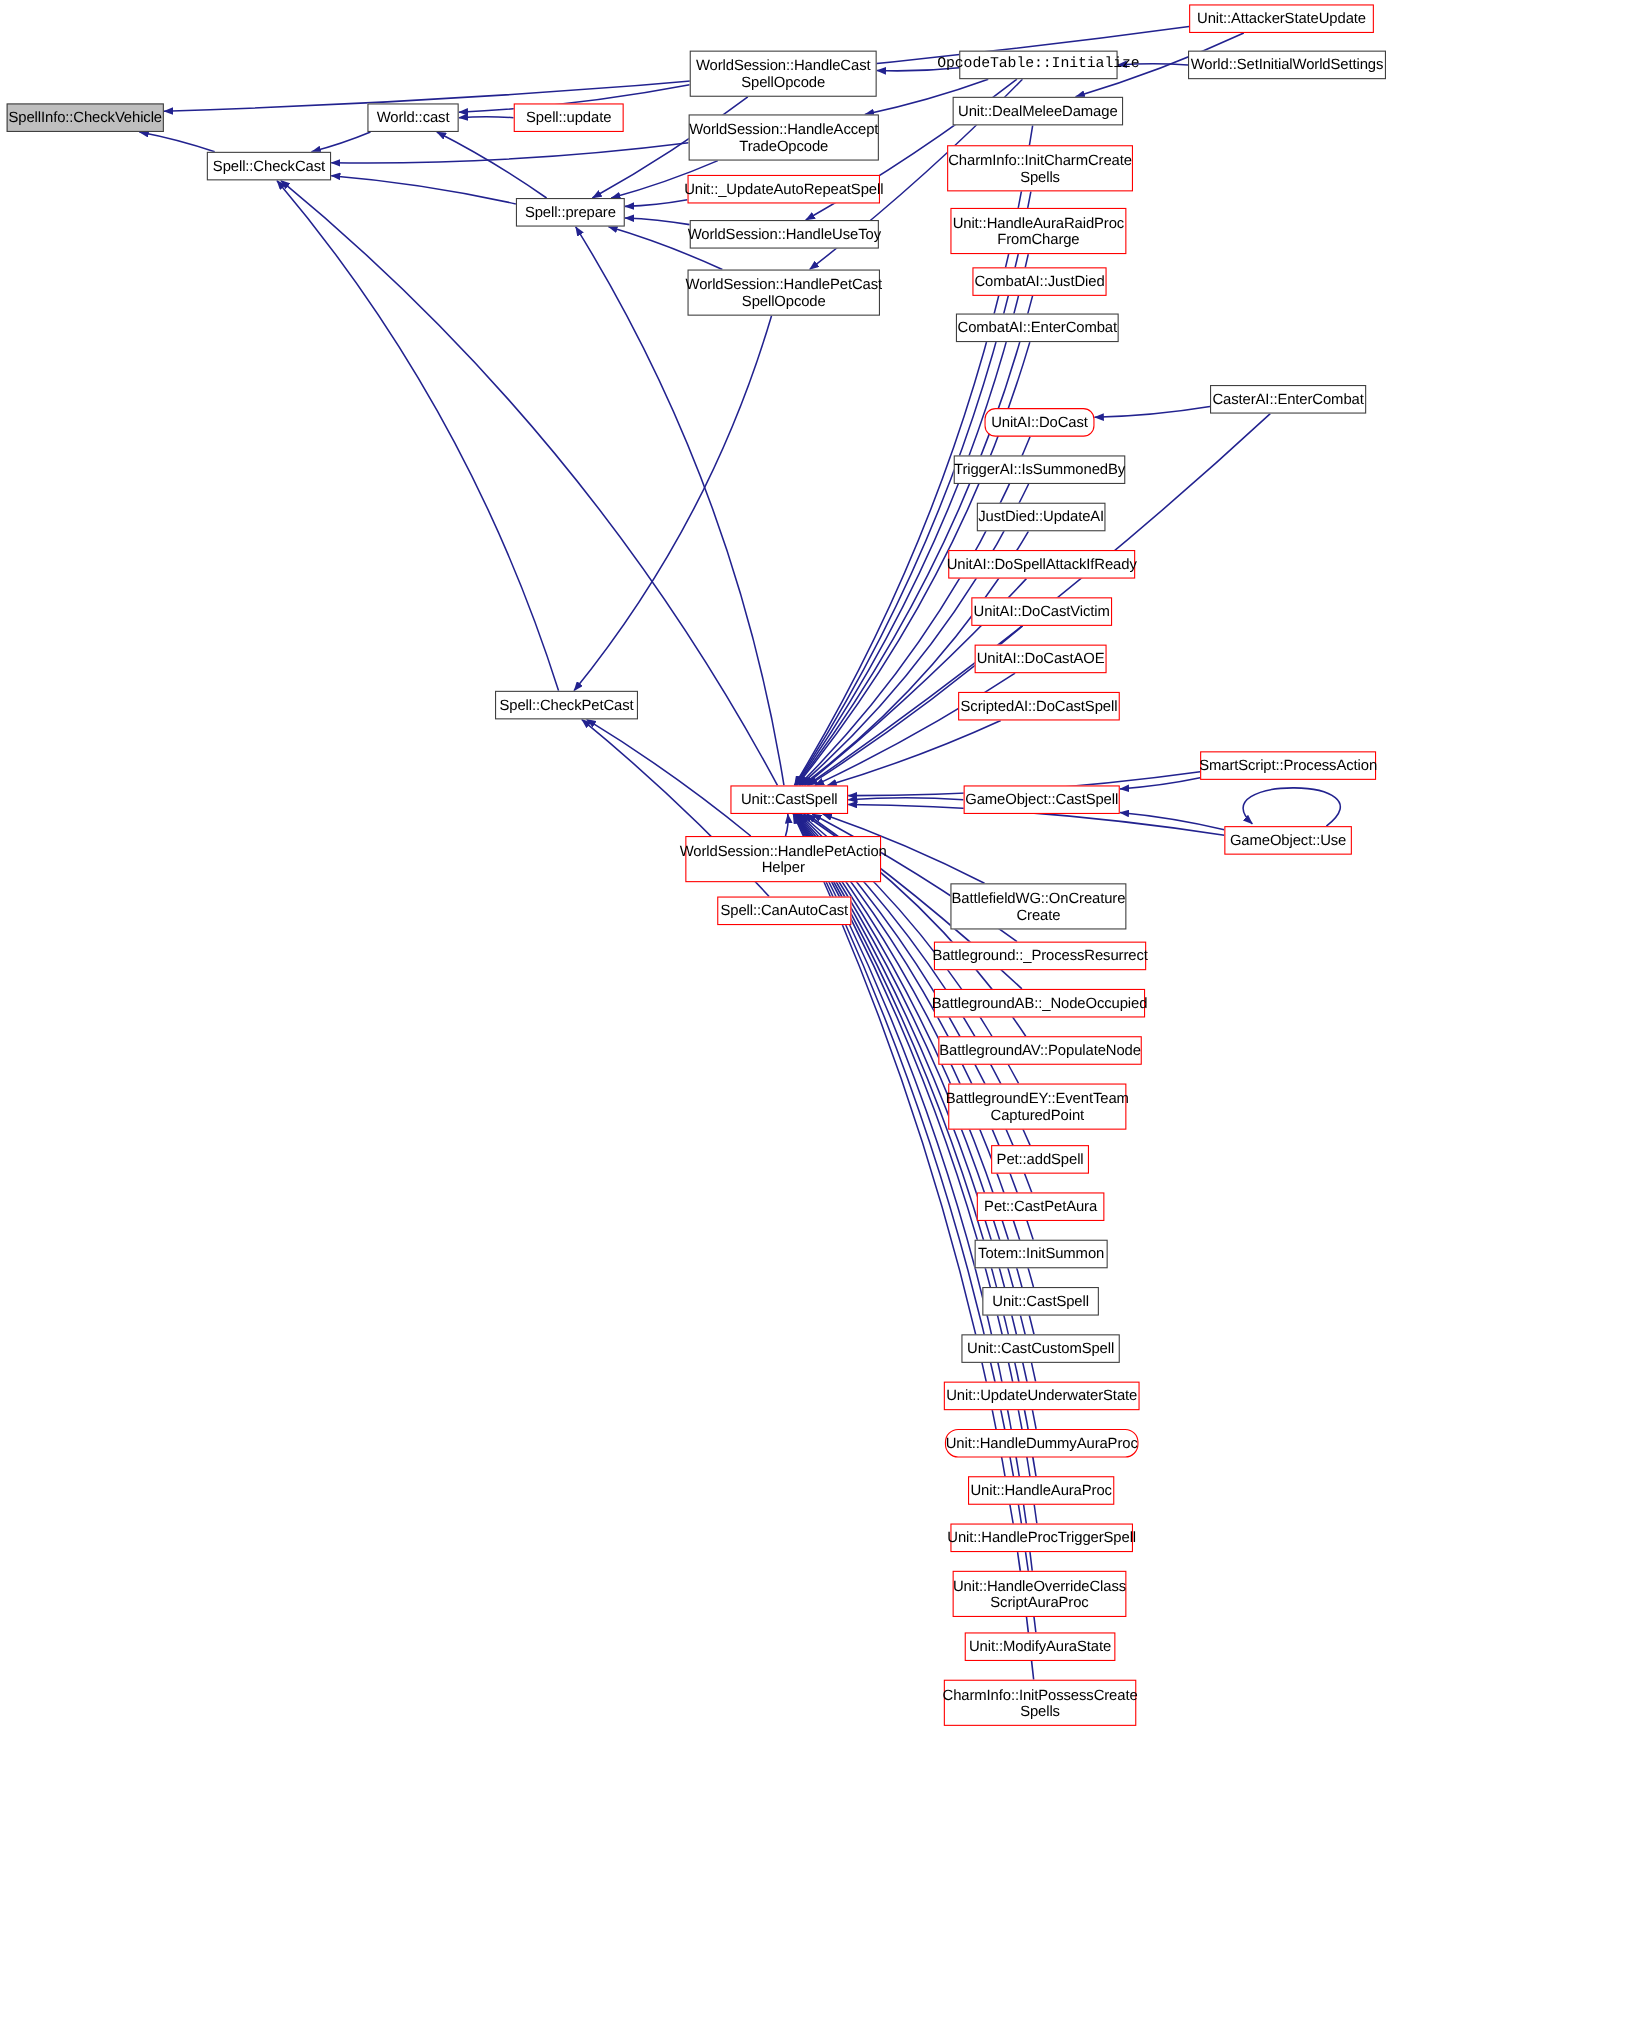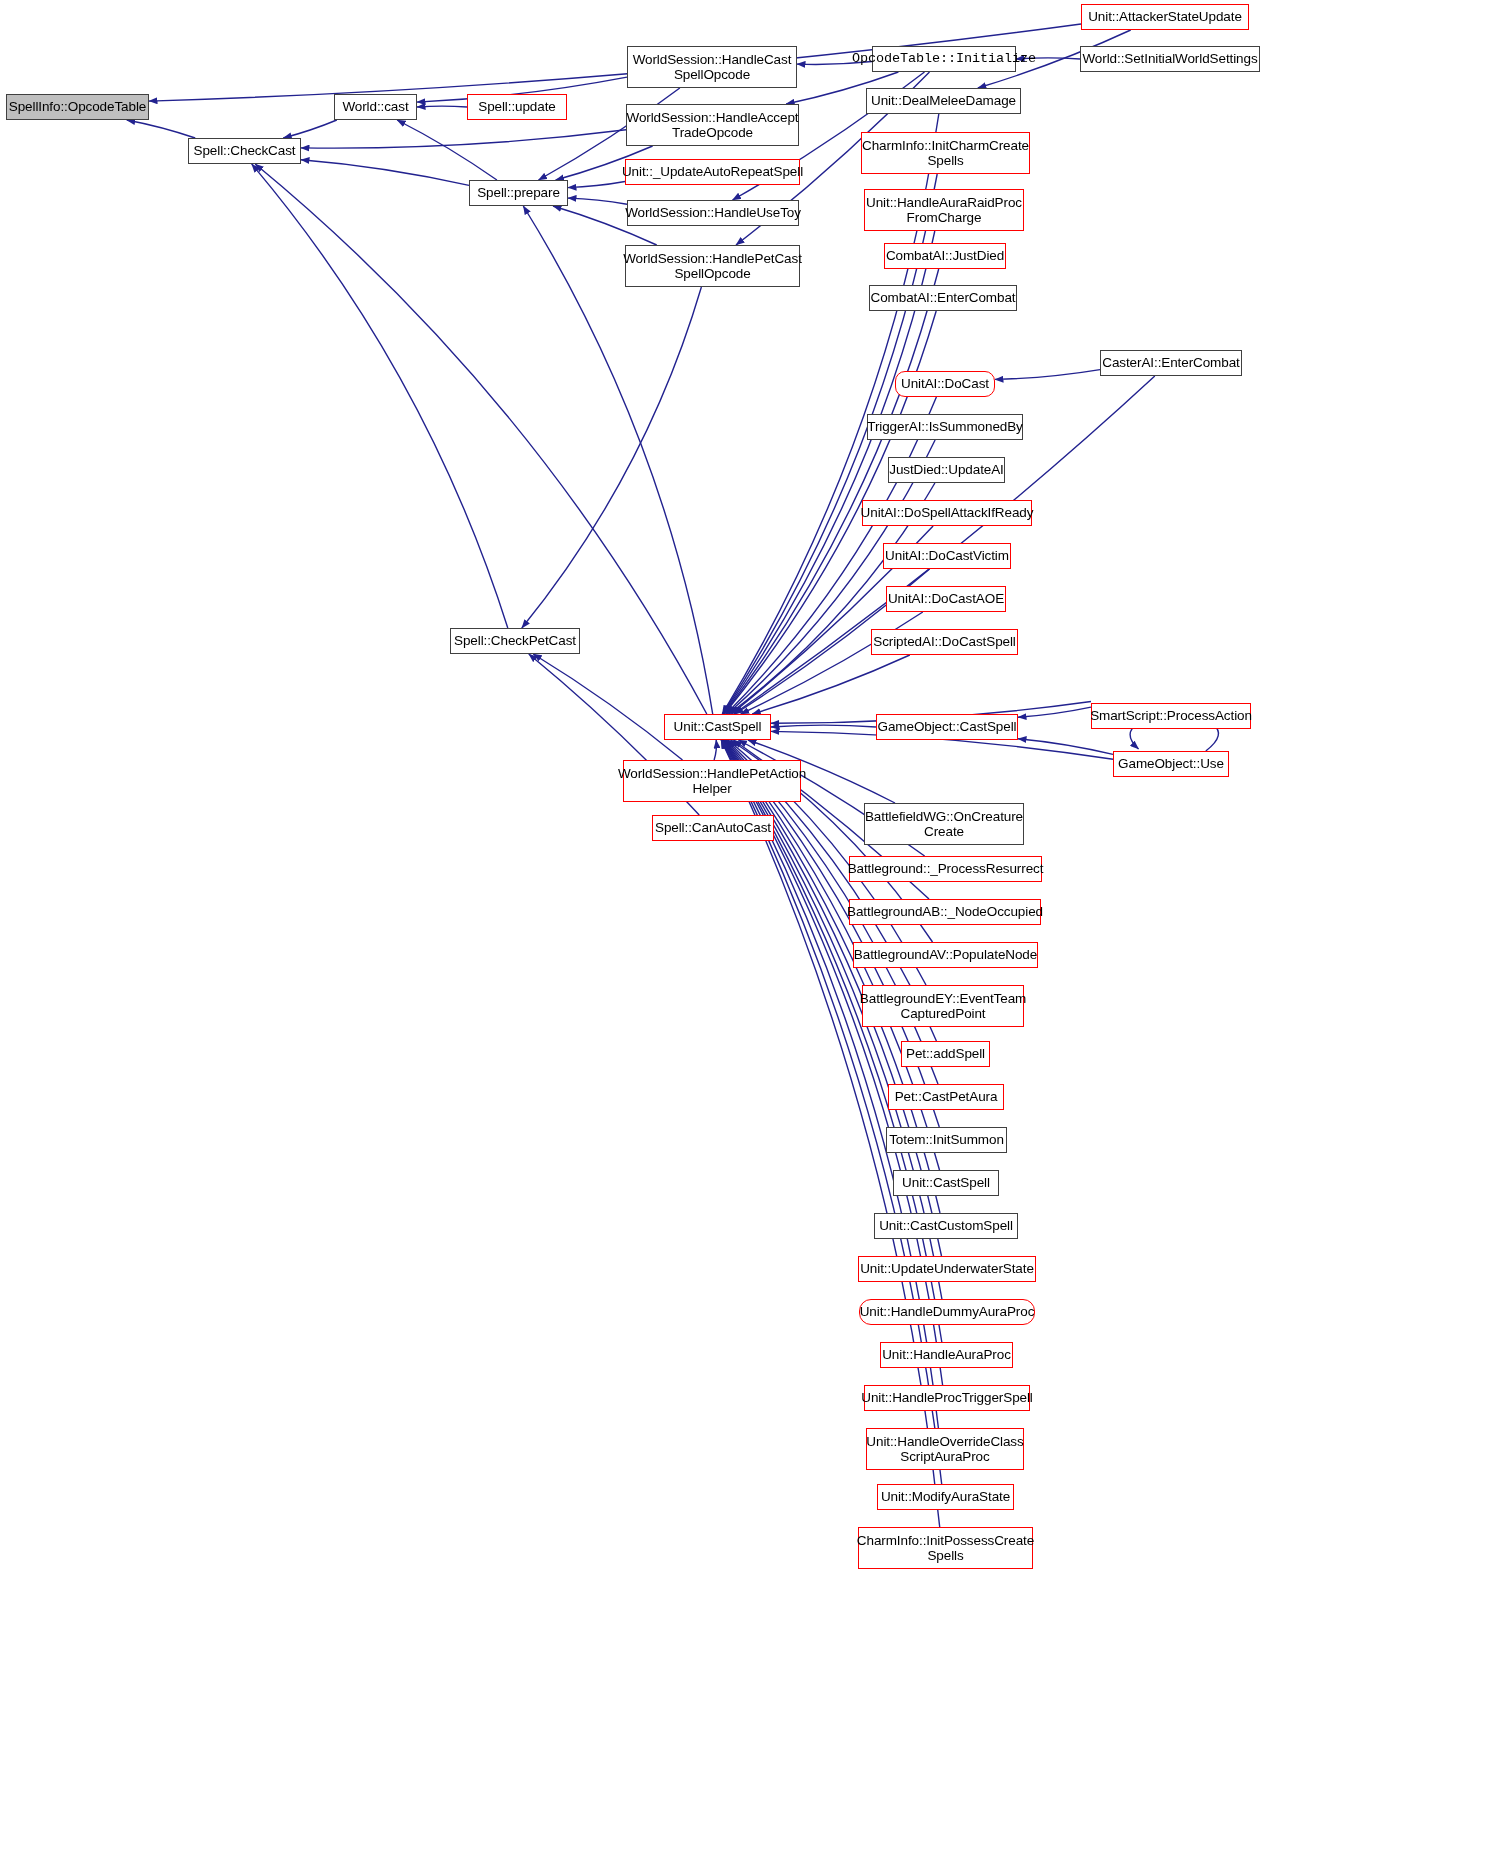--- a/index.html
+++ b/index.html
@@ -123,21 +123,21 @@
         <path d="M 941.5 1256.0 Q 883.9 976.2 723.0 740.0" fill="none" stroke="#22228f" stroke-width="1.4" marker-end="url(#arrowhead)"></path>
         <path d="M 941.9 1299.0 Q 888.1 997.6 722.6 740.0" fill="none" stroke="#22228f" stroke-width="1.4" marker-end="url(#arrowhead)"></path>
         <path d="M 941.8 1342.0 Q 892.2 1019.0 722.2 740.0" fill="none" stroke="#22228f" stroke-width="1.4" marker-end="url(#arrowhead)"></path>
         <path d="M 942.6 1385.0 Q 896.8 1040.4 721.9 740.0" fill="none" stroke="#22228f" stroke-width="1.4" marker-end="url(#arrowhead)"></path>
         <path d="M 938.4 1428.0 Q 896.8 1063.0 721.6 740.0" fill="none" stroke="#22228f" stroke-width="1.4" marker-end="url(#arrowhead)"></path>
         <path d="M 941.7 1484.0 Q 898.6 1092.1 721.3 740.0" fill="none" stroke="#22228f" stroke-width="1.4" marker-end="url(#arrowhead)"></path>
         <path d="M 939.7 1527.0 Q 897.8 1114.8 721.1 740.0" fill="none" stroke="#22228f" stroke-width="1.4" marker-end="url(#arrowhead)"></path>
       </g>
   </svg>
   <div id="node-layer">
-      <div class="node current" style="left: 6px; top: 94px; width: 143px; height: 26px;"><span class="node-label">SpellInfo::OpcodeTable</span></div>
+      <div class="node current" style="left: 6px; top: 94px; width: 143px; height: 26px;"><span class="node-label">SpellInfo::CheckVehicle</span></div>
       <div class="node" style="left: 188px; top: 138px; width: 113px; height: 26px;"><span class="node-label">Spell::CheckCast</span></div>
       <div class="node" style="left: 334px; top: 94px; width: 83px; height: 26px;"><span class="node-label">World::cast</span></div>
       <div class="node red" style="left: 467px; top: 94px; width: 100px; height: 26px;"><span class="node-label">Spell::update</span></div>
       <div class="node" style="left: 469px; top: 180px; width: 99px; height: 26px;"><span class="node-label">Spell::prepare</span></div>
       <div class="node" style="left: 627px; top: 46px; width: 170px; height: 42px;"><span class="node-label">WorldSession::HandleCast
 SpellOpcode</span></div>
       <div class="node" style="left: 626px; top: 104px; width: 173px; height: 42px;"><span class="node-label">WorldSession::HandleAccept
 TradeOpcode</span></div>
       <div class="node red" style="left: 625px; top: 159px; width: 175px; height: 26px;"><span class="node-label">Unit::_UpdateAutoRepeatSpell</span></div>
       <div class="node" style="left: 627px; top: 200px; width: 172px; height: 26px;"><span class="node-label">WorldSession::HandleUseToy</span></div>
@@ -156,21 +156,21 @@
       <div class="node" style="left: 1100px; top: 350px; width: 142px; height: 26px;"><span class="node-label">CasterAI::EnterCombat</span></div>
       <div class="node red" style="left: 895px; top: 371px; width: 100px; height: 26px; border-radius: 10px;"><span class="node-label">UnitAI::DoCast</span></div>
       <div class="node" style="left: 867px; top: 414px; width: 156px; height: 26px;"><span class="node-label">TriggerAI::IsSummonedBy</span></div>
       <div class="node" style="left: 888px; top: 457px; width: 117px; height: 26px;"><span class="node-label">JustDied::UpdateAI</span></div>
       <div class="node red" style="left: 862px; top: 500px; width: 170px; height: 26px;"><span class="node-label">UnitAI::DoSpellAttackIfReady</span></div>
       <div class="node red" style="left: 883px; top: 543px; width: 128px; height: 26px;"><span class="node-label">UnitAI::DoCastVictim</span></div>
       <div class="node red" style="left: 886px; top: 586px; width: 120px; height: 26px;"><span class="node-label">UnitAI::DoCastAOE</span></div>
       <div class="node red" style="left: 871px; top: 629px; width: 147px; height: 26px;"><span class="node-label">ScriptedAI::DoCastSpell</span></div>
       <div class="node red" style="left: 664px; top: 714px; width: 107px; height: 26px;"><span class="node-label">Unit::CastSpell</span></div>
       <div class="node red" style="left: 876px; top: 714px; width: 142px; height: 26px;"><span class="node-label">GameObject::CastSpell</span></div>
-      <div class="node red" style="left: 1091px; top: 683px; width: 160px; height: 26px; margin-top: 20px;"><span class="node-label">SmartScript::ProcessAction</span></div>
+      <div class="node red" style="left: 1091px; top: 683px; width: 160px; height: 26px;"><span class="node-label">SmartScript::ProcessAction</span></div>
       <div class="node red" style="left: 1113px; top: 751px; width: 116px; height: 26px;"><span class="node-label">GameObject::Use</span></div>
       <div class="node red" style="left: 623px; top: 760px; width: 178px; height: 42px;"><span class="node-label">WorldSession::HandlePetAction
 Helper</span></div>
       <div class="node red" style="left: 652px; top: 815px; width: 122px; height: 26px;"><span class="node-label">Spell::CanAutoCast</span></div>
       <div class="node" style="left: 450px; top: 628px; width: 130px; height: 26px;"><span class="node-label">Spell::CheckPetCast</span></div>
       <div class="node" style="left: 864px; top: 803px; width: 160px; height: 42px;"><span class="node-label">BattlefieldWG::OnCreature
 Create</span></div>
       <div class="node red" style="left: 849px; top: 856px; width: 193px; height: 26px;"><span class="node-label">Battleground::_ProcessResurrect</span></div>
       <div class="node red" style="left: 849px; top: 899px; width: 192px; height: 26px;"><span class="node-label">BattlegroundAB::_NodeOccupied</span></div>
       <div class="node red" style="left: 853px; top: 942px; width: 185px; height: 26px;"><span class="node-label">BattlegroundAV::PopulateNode</span></div>

